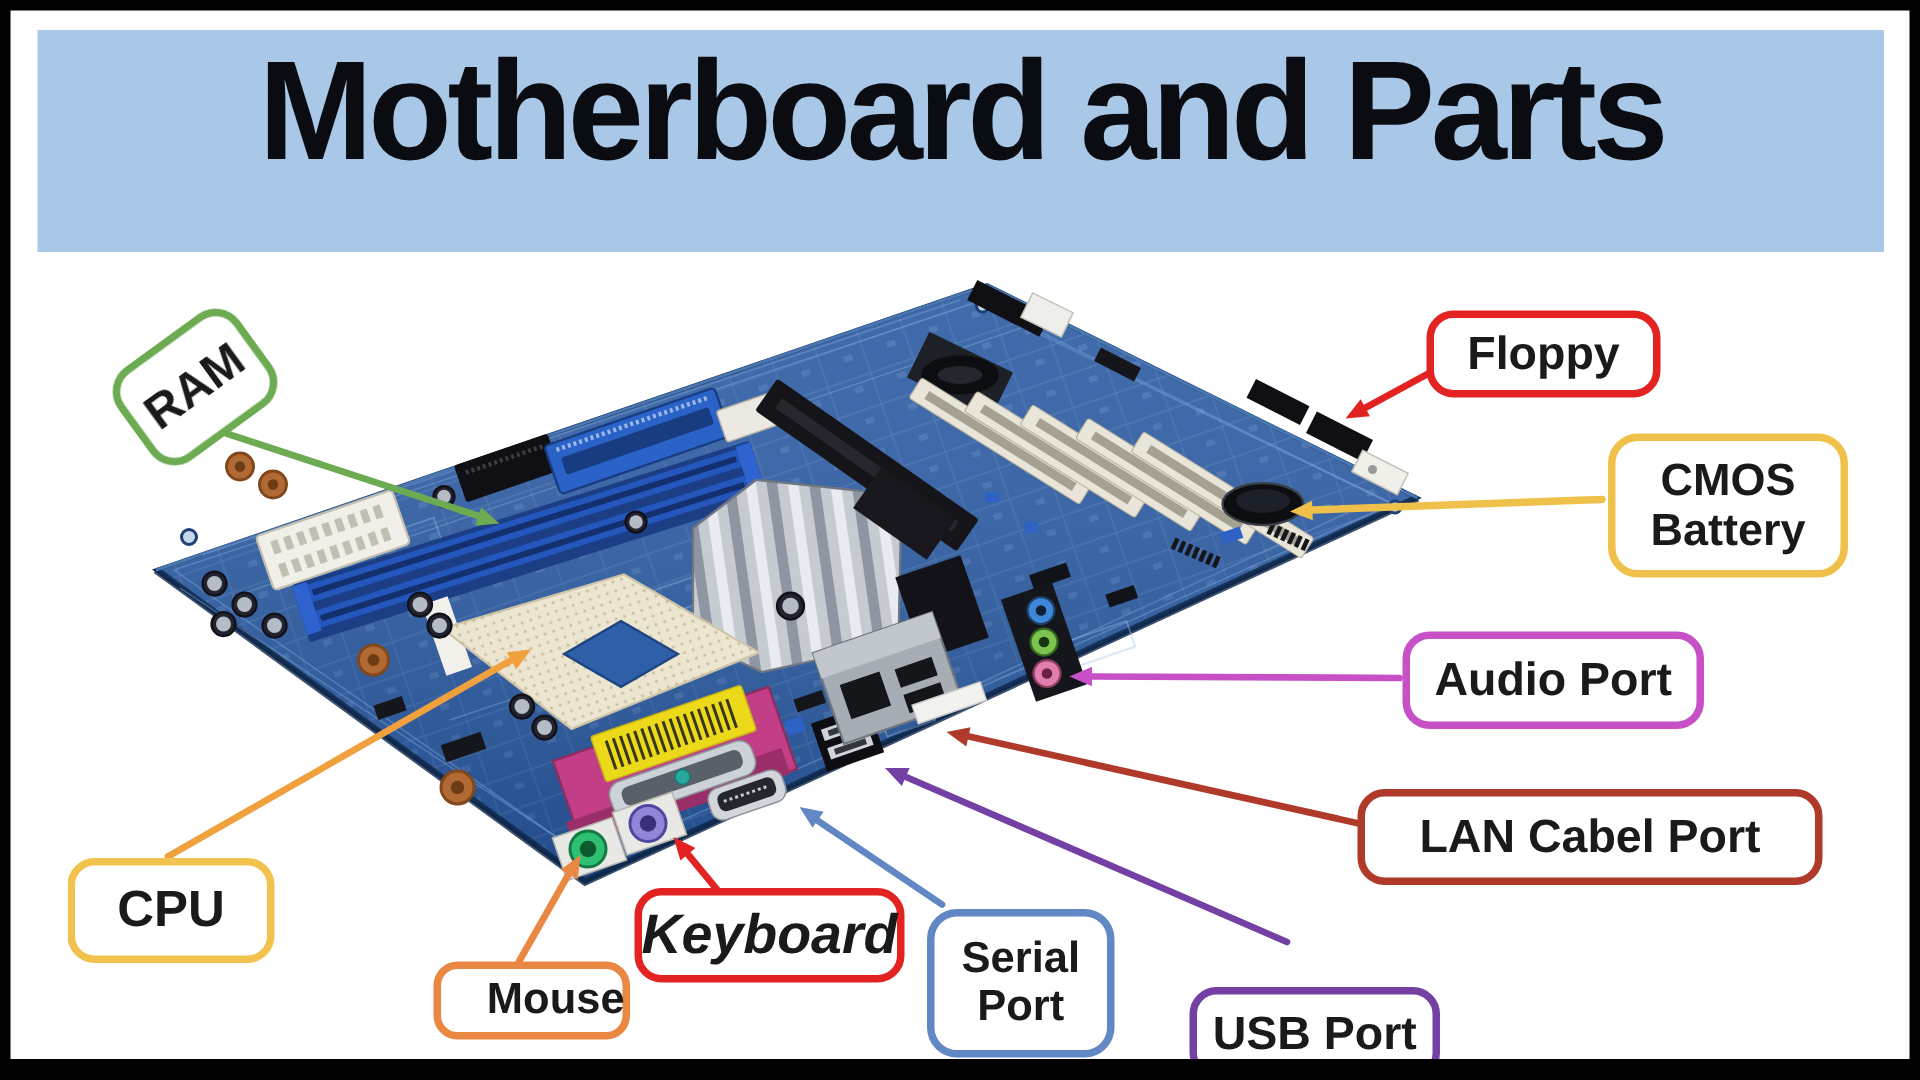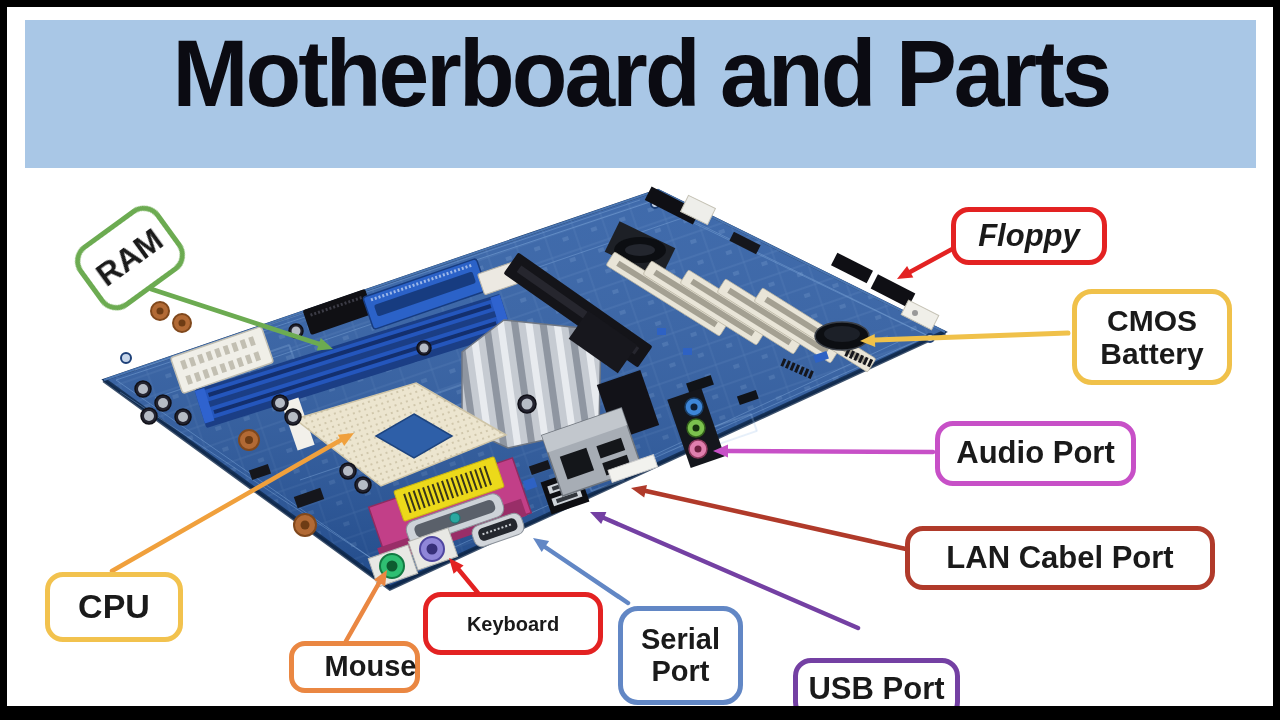--- a/index.html
+++ b/index.html
@@ -24,21 +24,21 @@
     font-weight:bold;color:#1a1a1a;text-align:center;line-height:1.1;
     box-sizing:border-box;z-index:20;
   }
   .co-ram{left:80px;top:220px;width:100px;height:76px;border-radius:20px;transform:rotate(-36deg);font-size:32px;}
   .co-floppy{left:951px;top:207px;width:156px;height:58px;border-radius:18px;font-size:31px;}
   .co-cmos{left:1072px;top:289px;width:160px;height:96px;border-radius:20px;font-size:30px;}
   .co-audio{left:935px;top:421px;width:201px;height:65px;border-radius:18px;font-size:31px;}
   .co-lan{left:905px;top:526px;width:310px;height:64px;border-radius:18px;font-size:31px;}
   .co-usb{left:793px;top:658px;width:167px;height:62px;border-radius:18px;font-size:31px;}
   .co-serial{left:618px;top:606px;width:125px;height:99px;border-radius:20px;font-size:29px;}
-  .co-keyboard{left:423px;top:592px;width:180px;height:63px;border-radius:18px;font-size:20px;}
+  .co-keyboard{left:423px;top:592px;width:180px;height:63px;border-radius:18px;font-size:37px;font-style:italic;}
   .co-mouse{left:289px;top:641px;width:131px;height:52px;border-radius:16px;font-size:29px;}
   .co-cpu{left:45px;top:572px;width:138px;height:70px;border-radius:18px;font-size:34px;}
 </style>
 </head>
 <body>
 
 <div class="frame"></div>
 <div class="bottom-bar"></div>
 
 <div class="title-band" style="background-color: rgb(169, 199, 230);">
@@ -383,21 +383,21 @@
     <g>
       <line x1="112" y1="571" x2="341" y2="440" stroke-width="4.5" stroke="#f0a03c"></line>
       <polygon points="354,433 344.2,446.1 337.8,434.8" fill="#f0a03c"></polygon>
     </g>
   </g>
 </svg>
 
 <div class="callout co-ram" style="border-color: rgb(108, 171, 81);">
   <span>RAM</span>
 </div>
-<div class="callout co-floppy" style="border-color: rgb(227, 34, 34); font-style: italic;">
+<div class="callout co-floppy" style="border-color: rgb(227, 34, 34);">
   <span>Floppy</span>
 </div>
 <div class="callout co-cmos" style="border-color: rgb(240, 193, 74);">
   <span>CMOS</span>
   <span>Battery</span>
 </div>
 <div class="callout co-audio" style="border-color: rgb(199, 80, 199); justify-content: center;">
   <span>Audio Port</span>
 </div>
 <div class="callout co-lan" style="border-color: rgb(176, 58, 42);">

